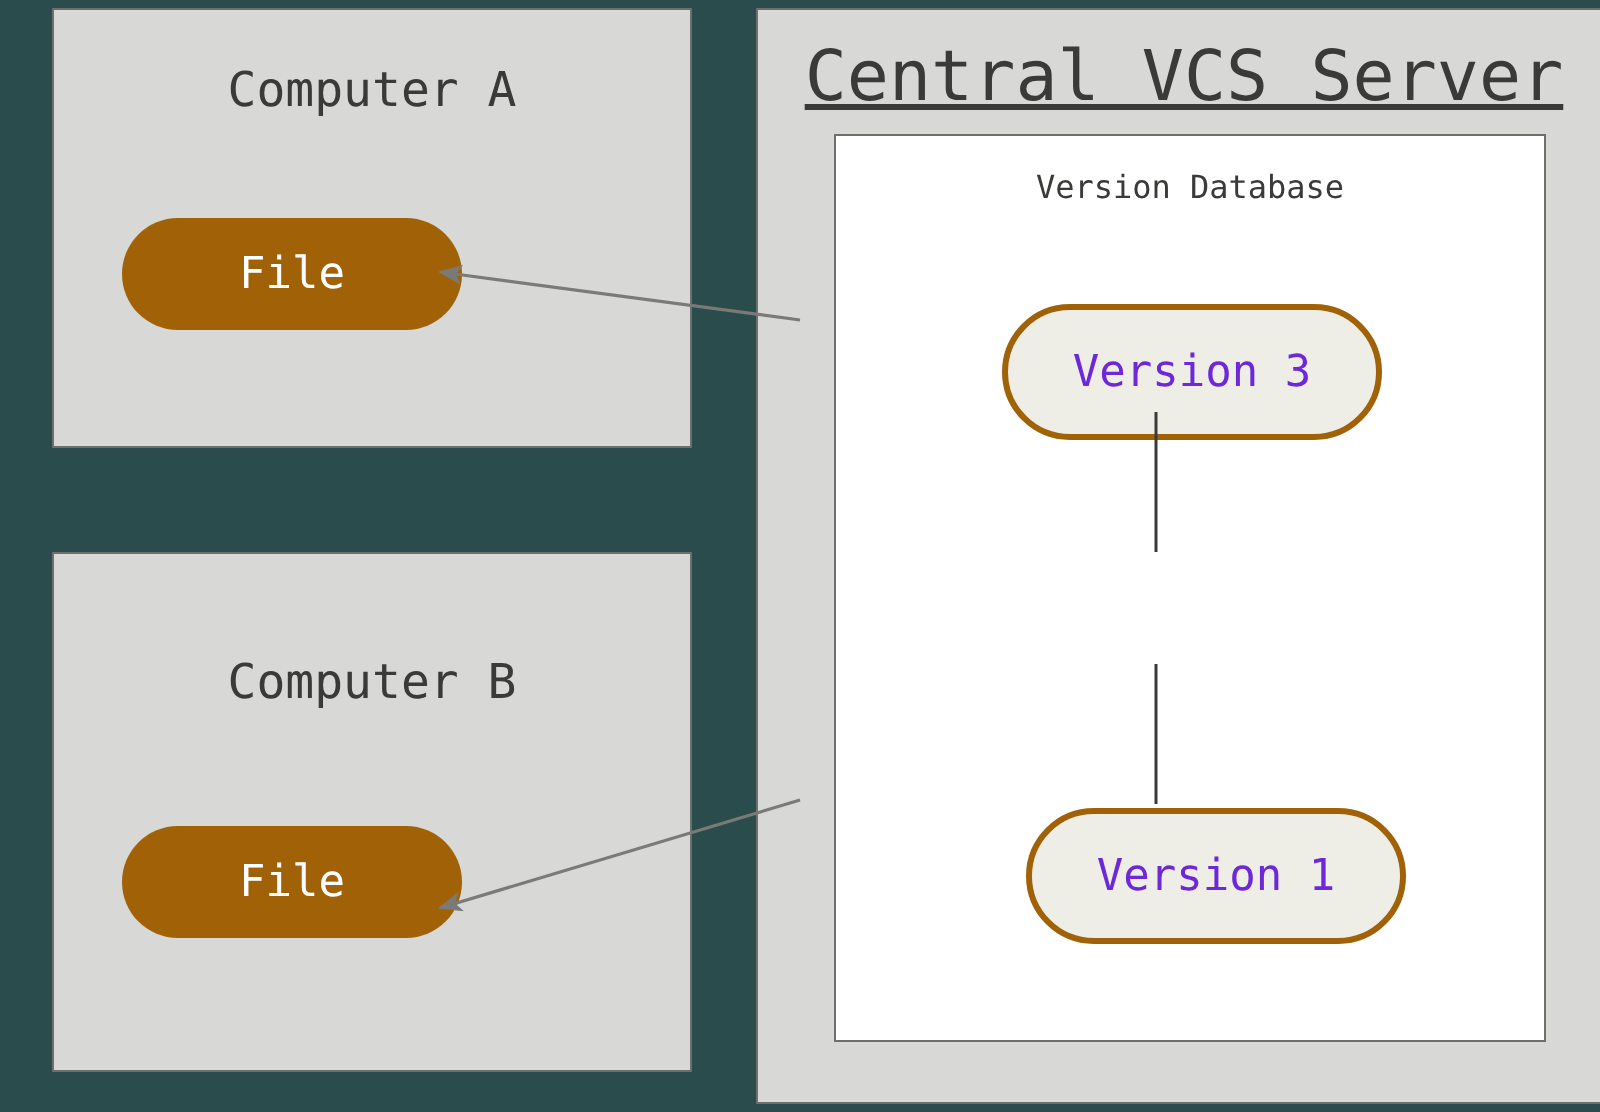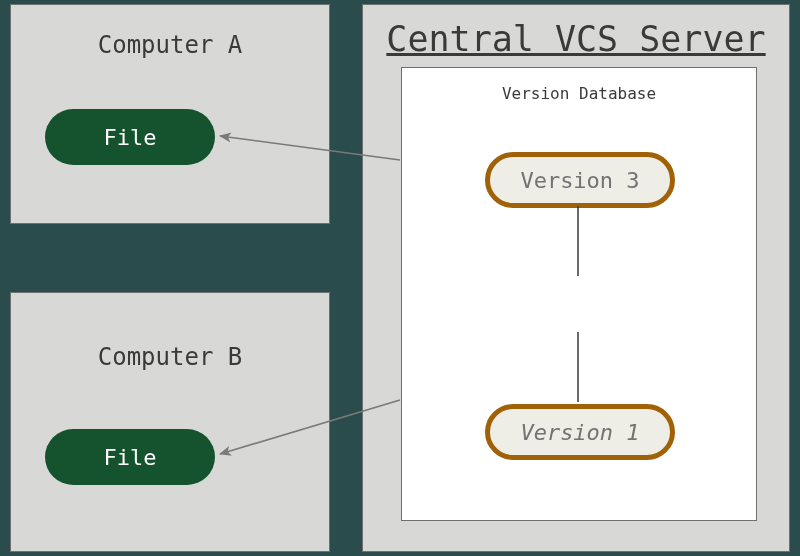--- a/index.html
+++ b/index.html
@@ -14,51 +14,52 @@
   .stage {
     position: relative;
     width: 800px;
     height: 556px;
   }
   .panel {
     position: absolute;
     background: #d8d8d6;
     border: 1.5px solid #6f6f6d;
     box-sizing: border-box;
+    margin-left: 16px;
   }
   .panel-title {
     position: absolute;
     left: 0;
     right: 0;
     text-align: center;
     font-size: 24px;
     color: #3a3a38;
   }
   .pill {
     position: absolute;
     border-radius: 999px;
     text-align: center;
     font-size: 22px;
     display: flex;
     align-items: center;
     justify-content: center;
     box-sizing: border-box;
   }
   .pill-file {
-    background: #14532d;
+    background: #a16207;
     color: #ffffff;
     width: 170px;
     height: 56px;
   }
   .pill-version {
     background: #eeede6;
-    border: 5px solid #a16207;
-    color: #737373;
+    border: 3px solid #a16207;
+    color: #6d28d9;
     width: 190px;
-    height: 56px;
+    height: 68px;
   }
   .db-box {
     position: absolute;
     background: #ffffff;
     border: 1.5px solid #6f6f6d;
     box-sizing: border-box;
   }
   svg.overlay {
     position: absolute;
     left: 0;
@@ -73,37 +74,37 @@
 
 <div class="stage">
 
   <div class="panel" style="left:10px; top:4px; width:320px; height:220px;">
     <div class="panel-title" style="top:26px;">Computer A</div>
     <div class="pill pill-file" style="left:34px; top:104px;">
       <span>File</span>
     </div>
   </div>
 
-  <div class="panel" style="left:10px; top:292px; width:320px; height:260px;">
+  <div class="panel" style="left:10px; top:276px; width:320px; height:260px;">
     <div class="panel-title" style="top:50px;">Computer B</div>
     <div class="pill pill-file" style="left:34px; top:136px;">
       <span>File</span>
     </div>
   </div>
 
   <div class="panel" style="left:362px; top:4px; width:428px; height:548px;">
     <div class="panel-title" style="top:14px; font-size:35px;text-decoration:underline;">Central VCS Server</div>
 
     <div class="db-box" style="left:38px; top:62px; width:356px; height:454px;">
       <div class="panel-title" style="top:16px; font-size:16px;">Version Database</div>
 
       <div class="pill pill-version" style="left:83px; top:84px;">
         <span>Version 3</span>
       </div>
-      <div class="pill pill-version" style="left:83px; top:336px;font-style:italic;">
+      <div class="pill pill-version" style="left:95px; top:336px;">
         <span>Version 1</span>
       </div>
     </div>
   </div>
 
   <svg class="overlay" viewBox="0 0 800 556" xmlns="http://www.w3.org/2000/svg">
     <defs>
       <marker id="arrowhead" markerWidth="12" markerHeight="10" refX="11" refY="5" orient="auto" markerUnits="userSpaceOnUse">
         <path d="M0,0 L12,5 L0,10 L3,5 Z" fill="#7a7a78"></path>
       </marker>

